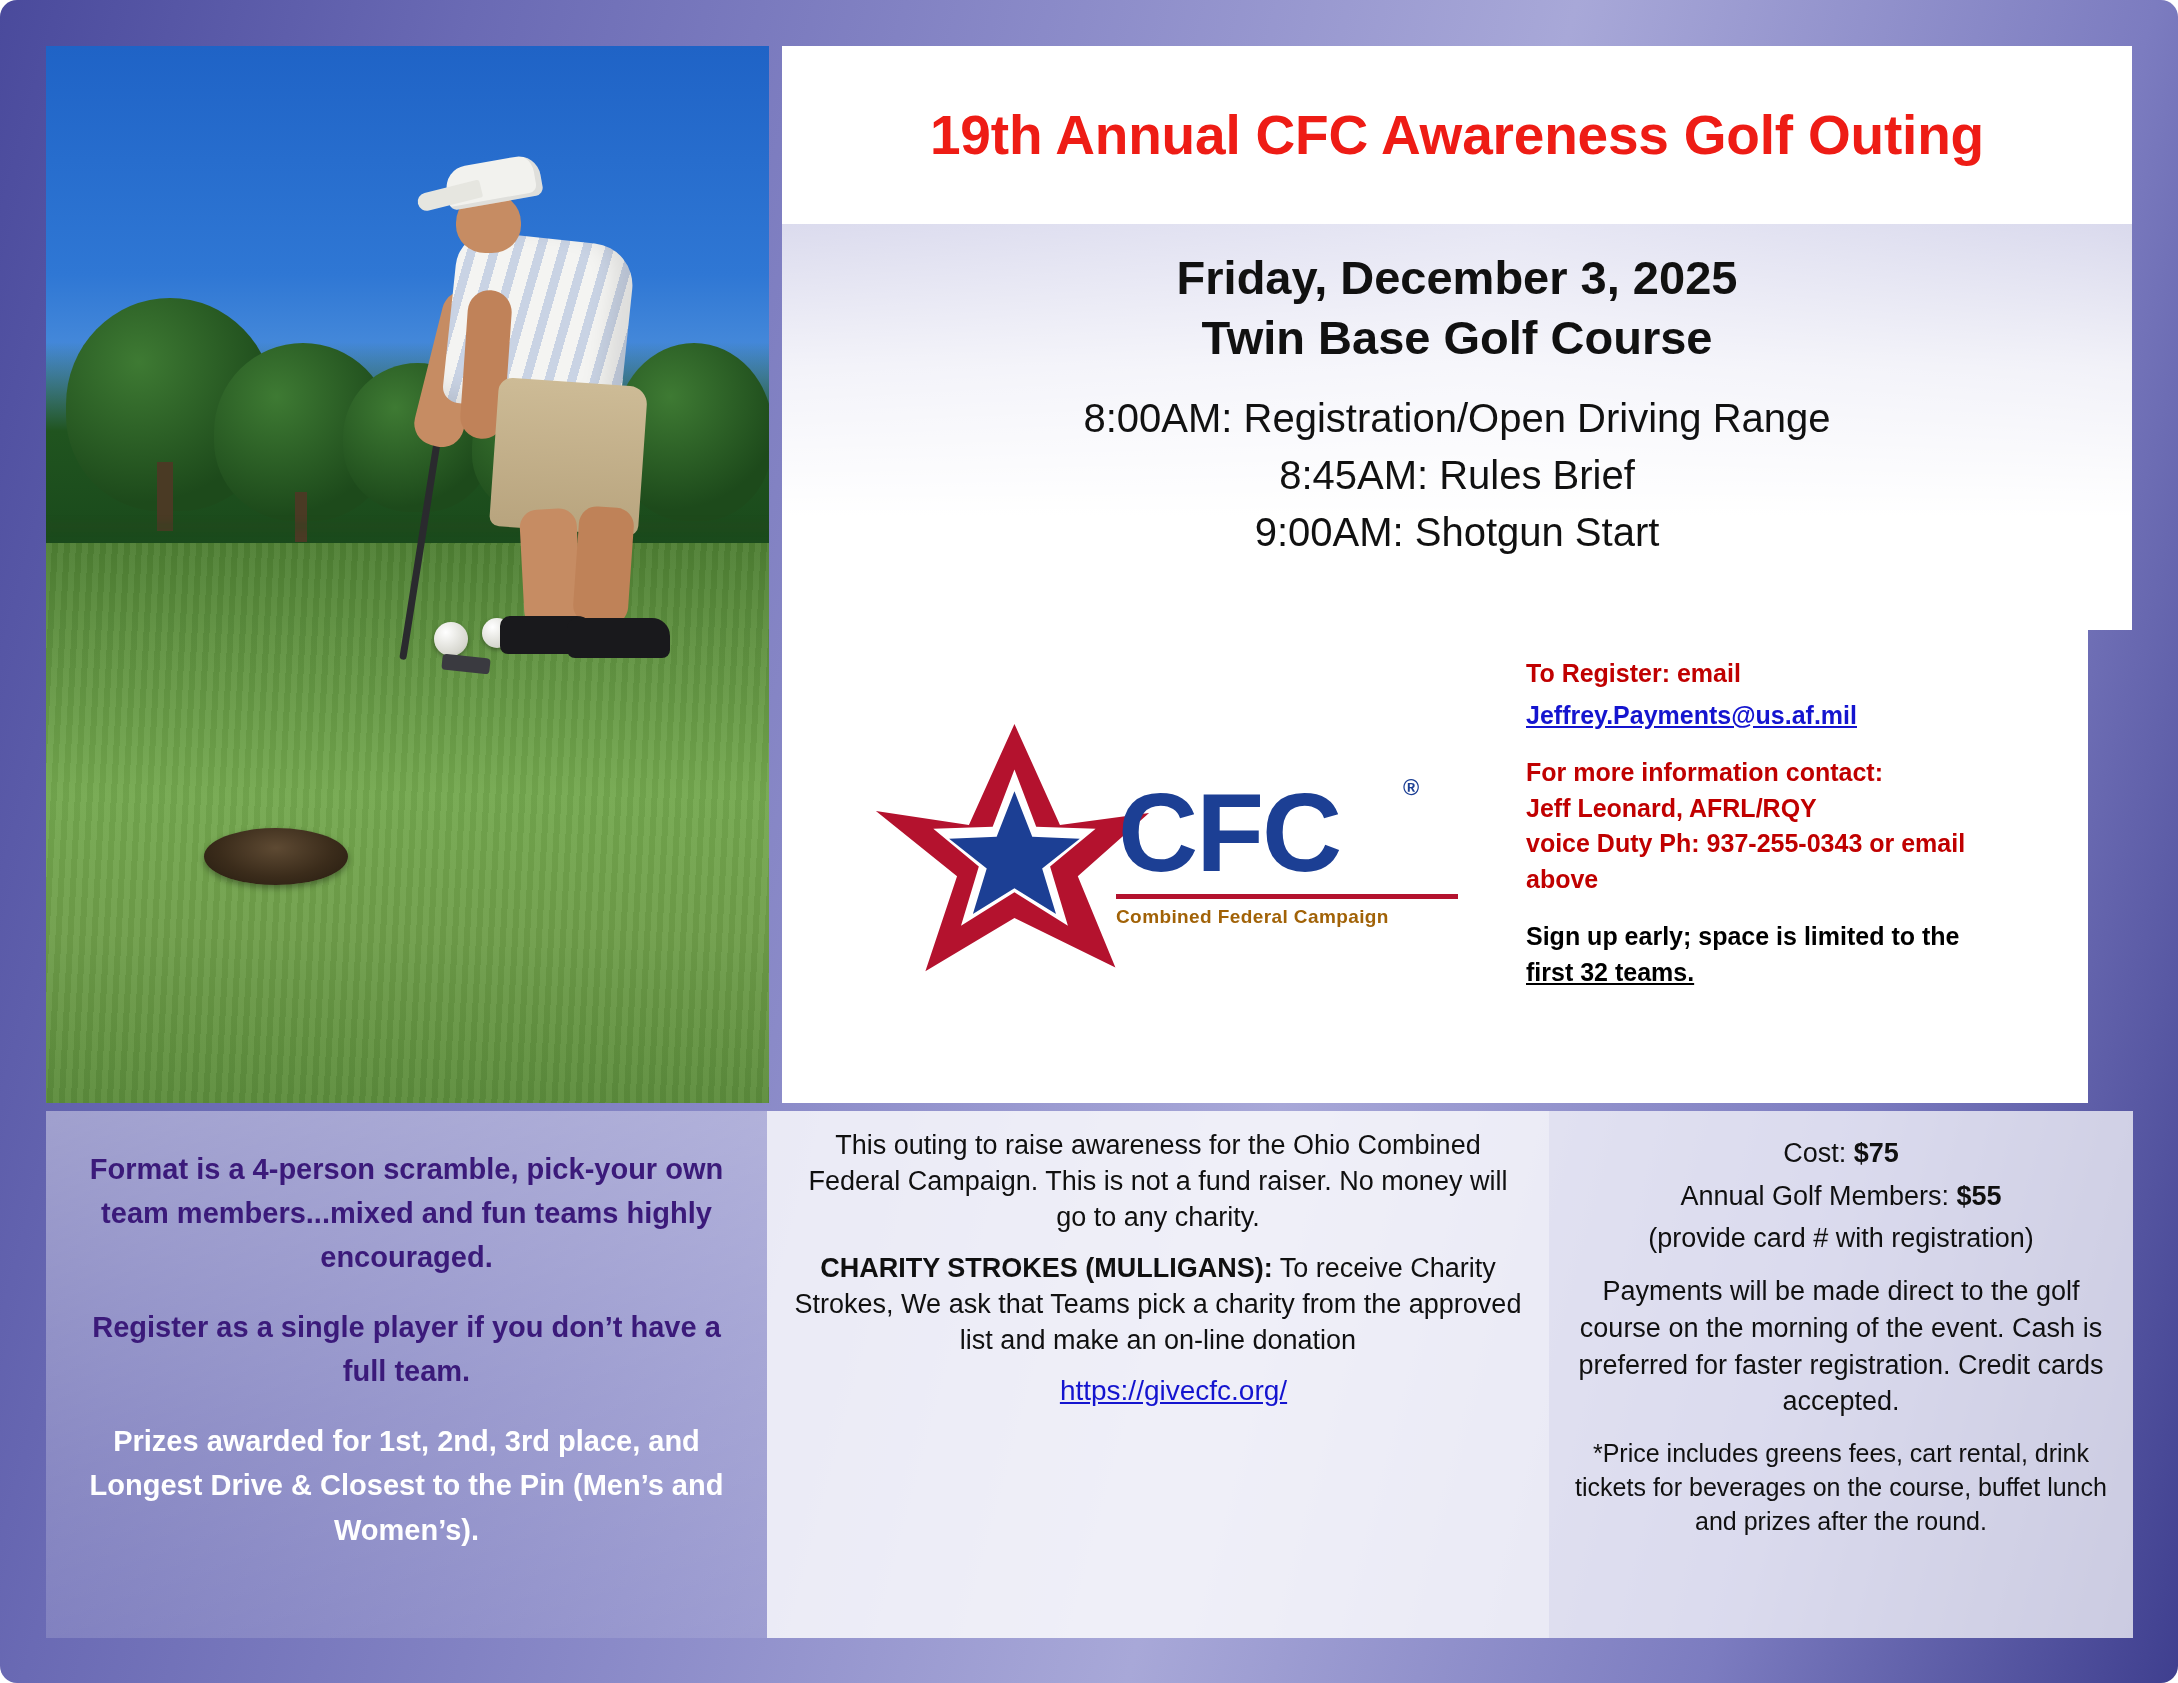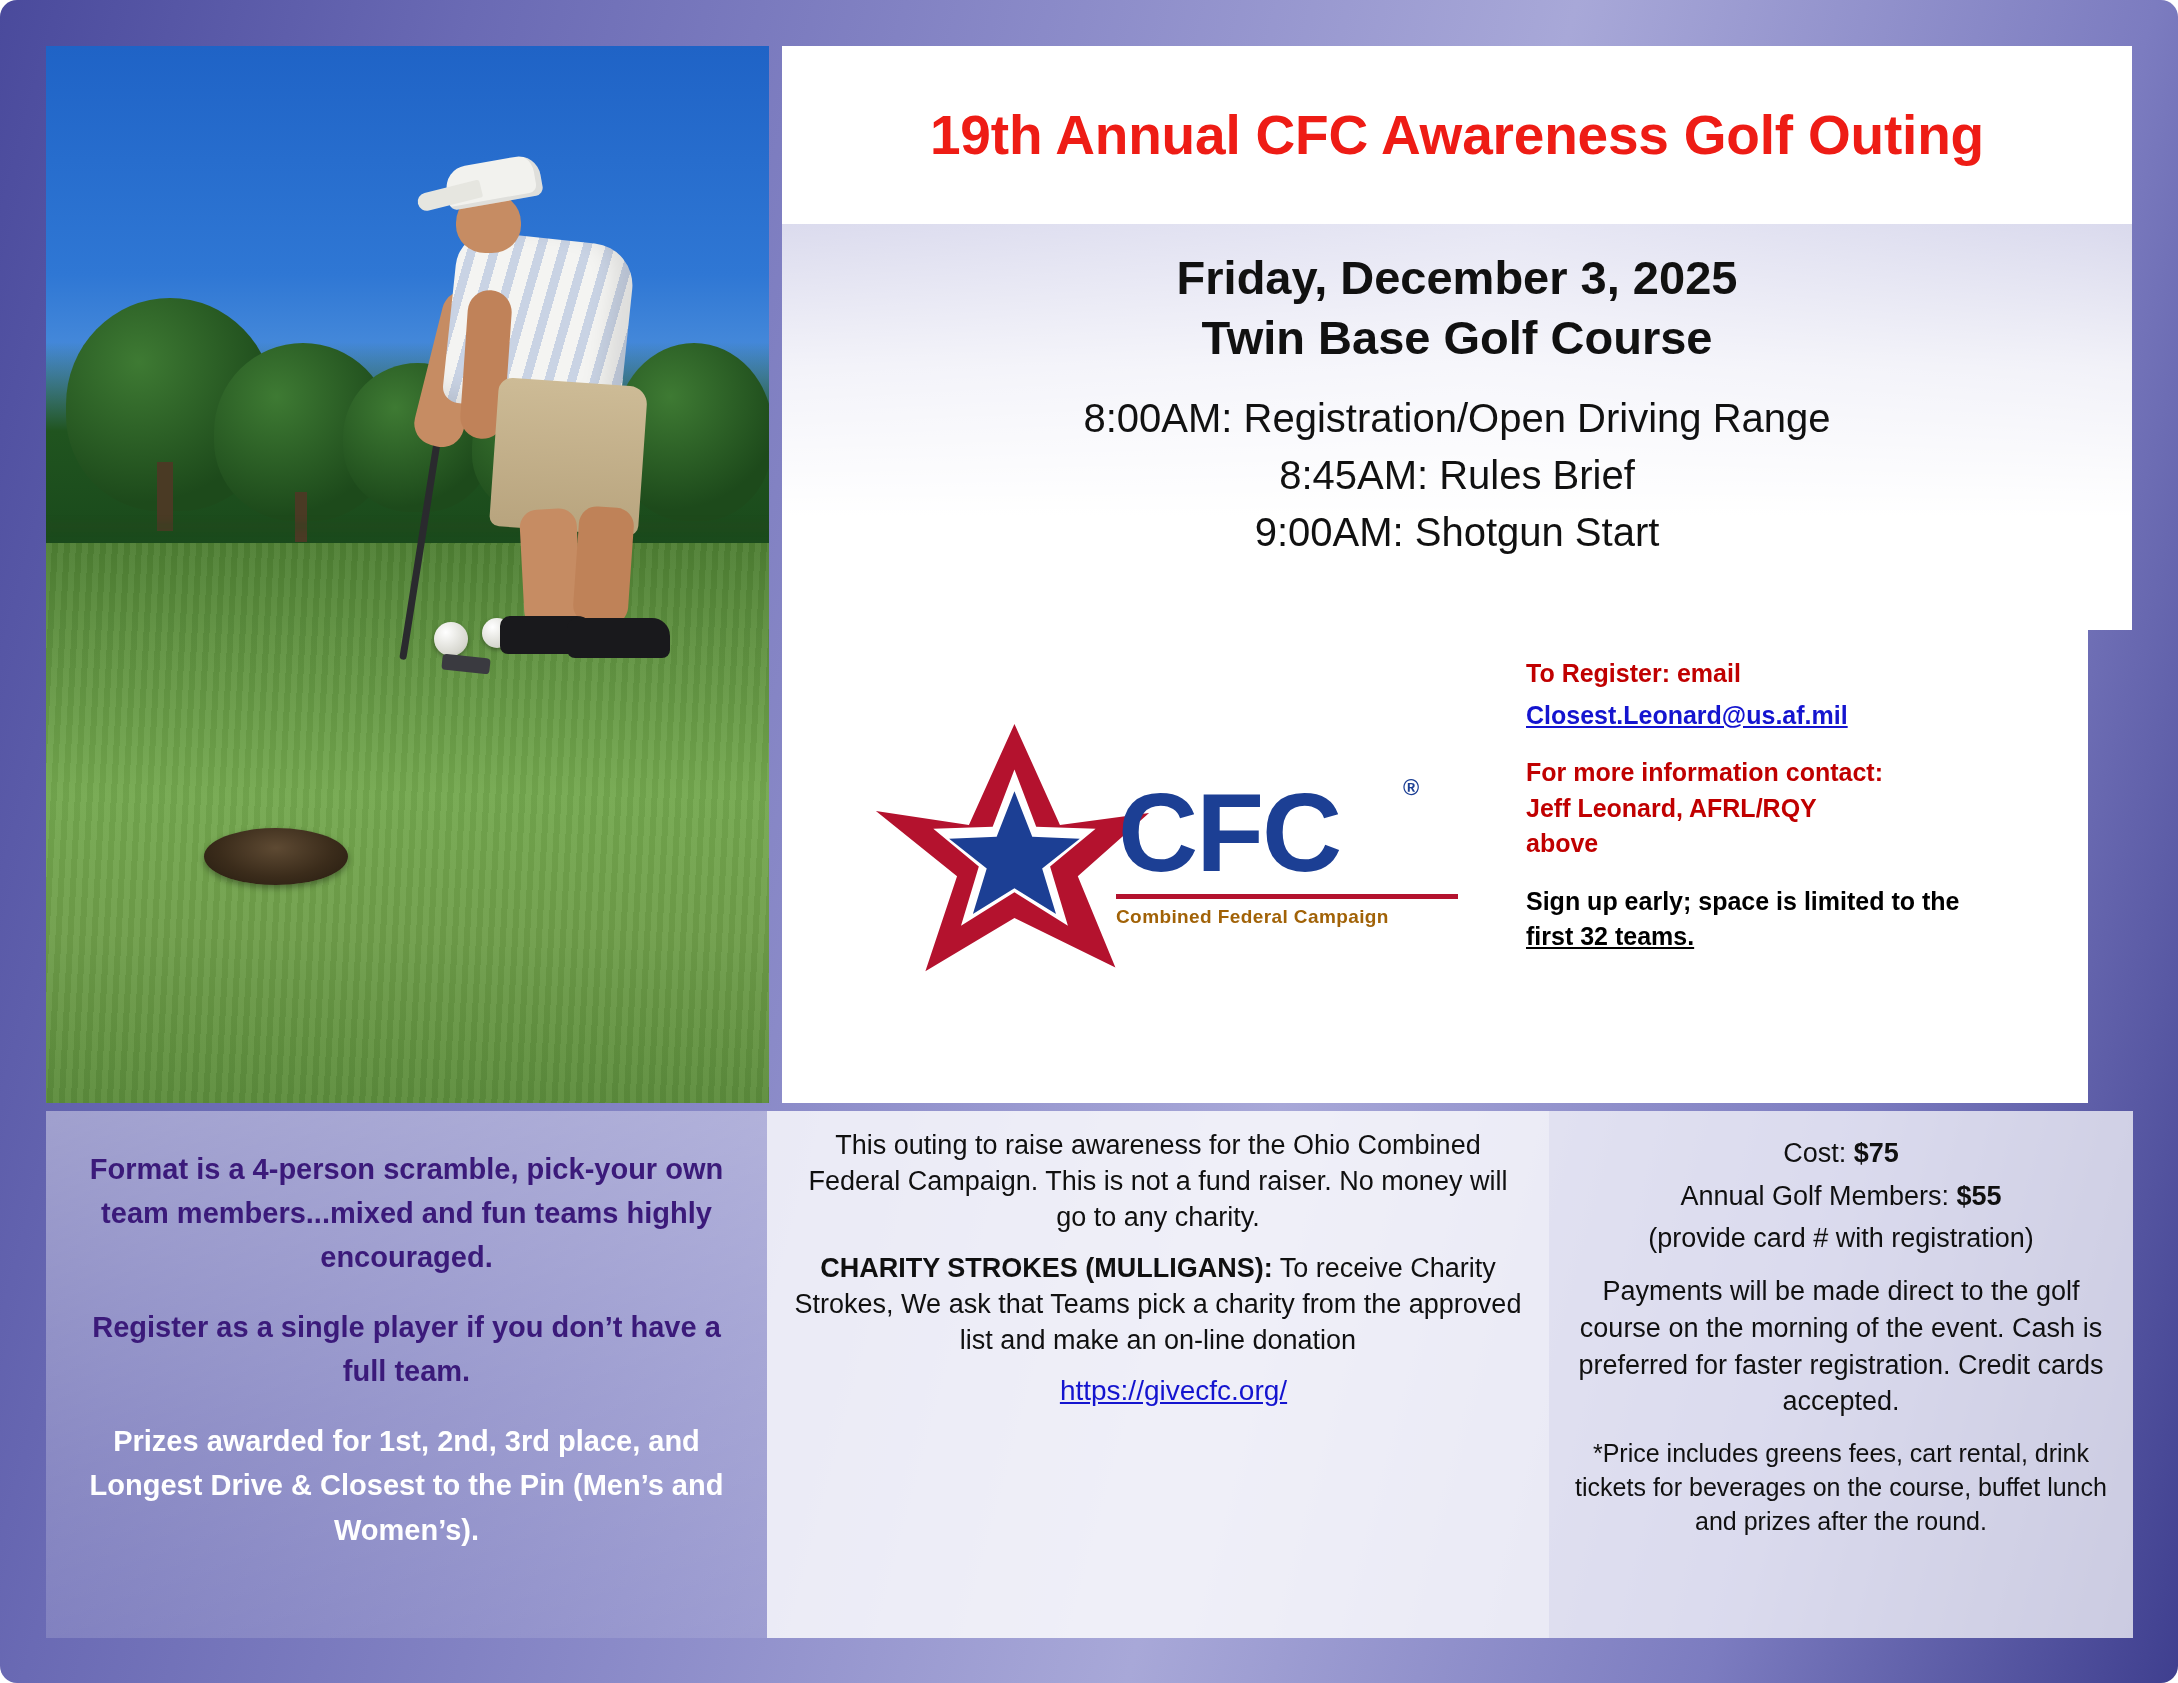--- a/index.html
+++ b/index.html
@@ -329,24 +329,25 @@
       </svg>
       <div class="cfc-text">CFC</div>
       <div class="cfc-reg">®</div>
       <div class="cfc-underline"></div>
       <div class="cfc-sub">Combined Federal Campaign</div>
     </div>
   </div>
 
   <div class="contact">
     <div>To Register: email</div>
-    <a class="email-link" href="#">Closest.Leonard@us.af.mil</a>
+    <a class="email-link" href="#">Jeffrey.Payments@us.af.mil</a>
     <div class="gap"></div>
     <div>For more information contact:</div>
     <div>Jeff Leonard, AFRL/RQY</div>
+    <div>voice  Duty Ph: 937-255-0343 or email</div>
     <div>above</div>
     <div class="gap"></div>
     <div class="blk">Sign up early; space is limited to the</div>
     <div class="blk u">first 32 teams.</div>
   </div>
 
   <div class="bottom">
 
     <div class="col col-left">
       <p>Format is a 4-person scramble, pick-your own team members...mixed and fun teams highly encouraged.</p>

